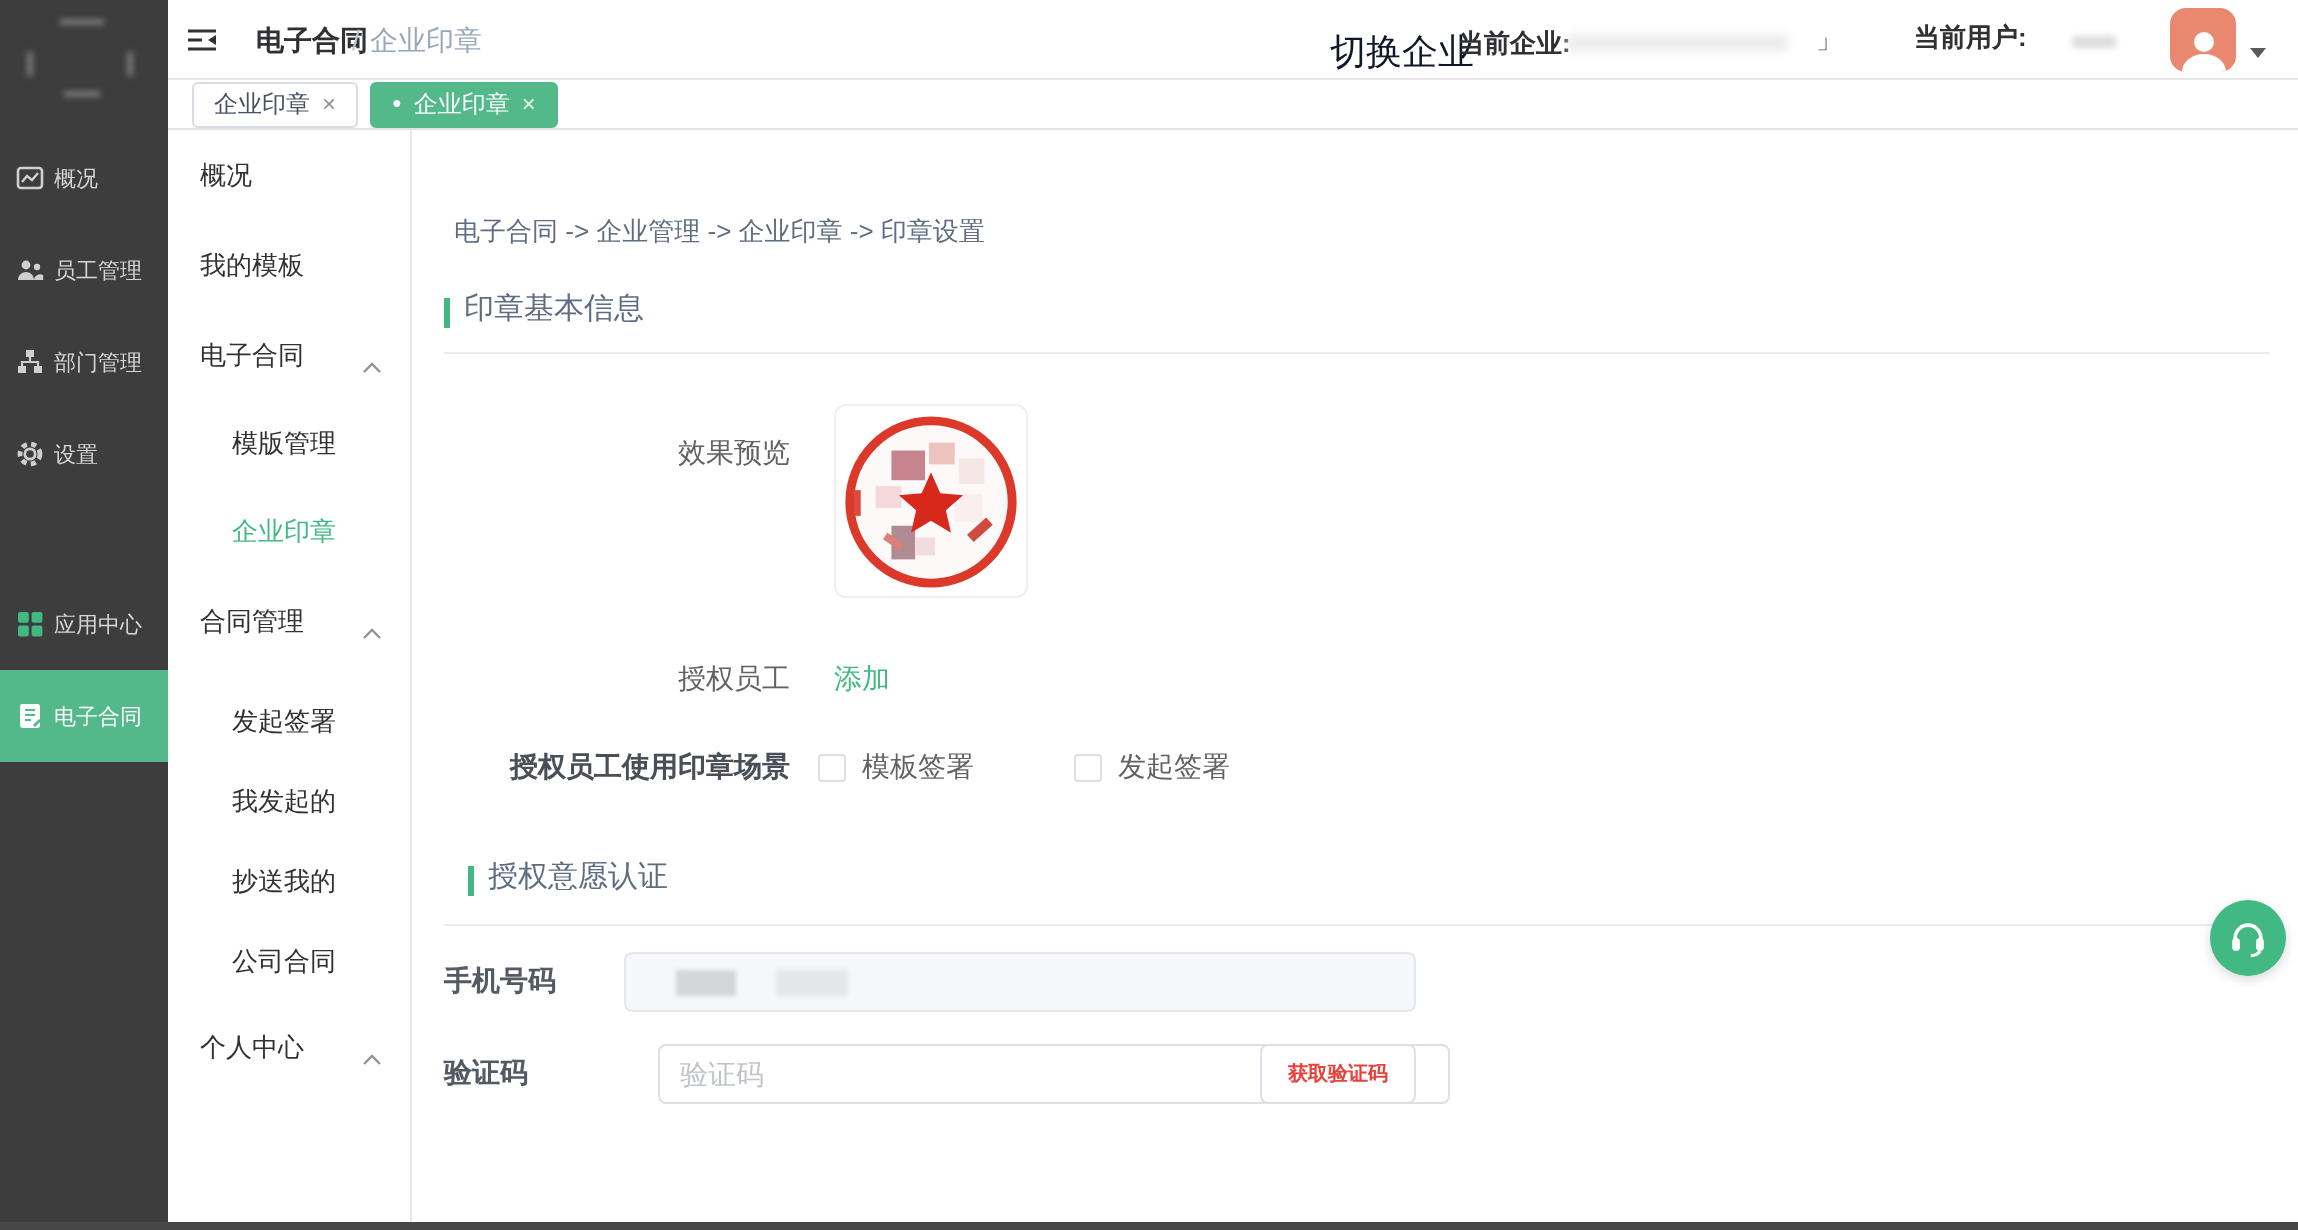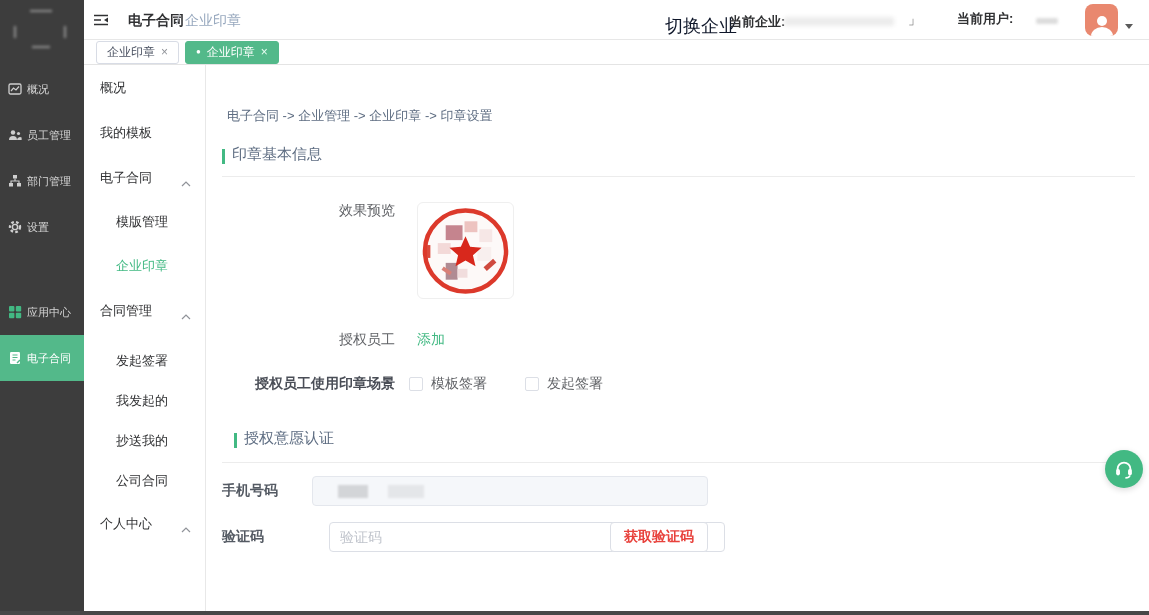--- a/index.html
+++ b/index.html
@@ -67,28 +67,28 @@
   .crumb { margin:26px 0 0 5px; font-size:13px; color:#5e6d82; }
   .sec-title { margin-top:20px; display:flex; align-items:flex-end; gap:7px; font-size:15px; color:#5e6d82; }
   .sec-bar { width:3px; height:15px; background:#42b983; }
   .divider { margin-top:12px; border:none; border-top:1px solid #ececec; height:0; }
   .divider2 { margin-top:14px; }
   .frow { display:flex; align-items:center; }
   .flabel { width:173px; text-align:right; color:#606266; font-size:14px; flex:0 0 173px; }
   .fvalue { margin-left:22px; font-weight:bold; color:#303133; }
   .row-name { margin-top:18px; }
   .row-preview { margin-top:25px; align-items:flex-start; }
-  .row-preview .flabel { margin-top:0; }
+  .row-preview .flabel { margin-top:16px; }
   .seal-box { margin-left:22px; width:97px; height:97px; border:1px solid #efefef; border-radius:6px;
               background:#fff; display:flex; align-items:center; justify-content:center; }
   .row-auth { margin-top:32px; }
   .add-link { margin-left:22px; color:#42b983; cursor:pointer; }
   .row-scene { margin-top:26px; }
   .row-scene .flabel { font-weight:bold; color:#4a4e57; }
-  .scene-opts { margin-left:14px; display:flex; align-items:center; gap:38px; }
+  .scene-opts { margin-left:14px; display:flex; align-items:center; gap:50px; }
   .chk-wrap { display:flex; align-items:center; gap:8px; cursor:pointer; }
   .checkbox { width:14px; height:14px; border:1px solid #dcdfe6; border-radius:2px; background:#fff; }
   .chk-label { color:#606266; font-size:14px; }
   .sec-auth { margin-top:36px;margin-left:12px; }
   .frow2 { display:flex; align-items:center; }
   .flabel2 { width:73px; color:#545a63; font-weight:bold; font-size:14px; flex:0 0 73px; }
   .row-phone { margin-top:13px; }
   .input { margin-left:17px; width:396px; height:30px; border:1px solid #dcdfe6; border-radius:4px;
            background:#fff; font-size:14px; padding:0 10px; color:#303133; outline:none;
            font-family:"Liberation Sans","DejaVu Sans",sans-serif; }
@@ -96,21 +96,21 @@
   .input.disabled { background:#f5f7fa; border-color:#e4e7ed; }
   .phone-wrap { margin-left:17px; position:relative; width:396px; height:30px; }
   .phone-wrap .input { margin-left:0; width:100%; }
   .censor-ph1 { position:absolute; left:26px; top:9px; width:30px; height:13px; background:#d3d5d8; filter:blur(1px); }
   .censor-ph2 { position:absolute; left:76px; top:9px; width:36px; height:13px; background:#e4e6e9; filter:blur(1px); }
   .row-code { margin-top:16px; }
   .code-wrap { margin-left:17px; position:relative; width:396px; height:30px; }
   .code-wrap .input { width:100%; }
   .get-code-btn { position:absolute; right:0; top:0; height:30px; padding:0 13px; background:#fff;
                   border:1px solid #dcdfe6; border-radius:4px; color:#e8423c; font-weight:bold;
-                  font-size:14px; cursor:pointer; font-family:inherit; }
+                  font-size:10px; cursor:pointer; font-family:inherit; }
   
   .help-fab { position:absolute; left:1105px; top:450px; width:38px; height:38px; border-radius:50%;
               background:#42b983; z-index:9; display:flex; align-items:center; justify-content:center;
               cursor:pointer; box-shadow:0 2px 6px rgba(0,0,0,.15); }
   
   .bottom-strip { position:absolute; left:0; top:611px; width:1149px; height:4px; background:#474747; z-index:10; }
 </style>
 </head>
 <body>
 

